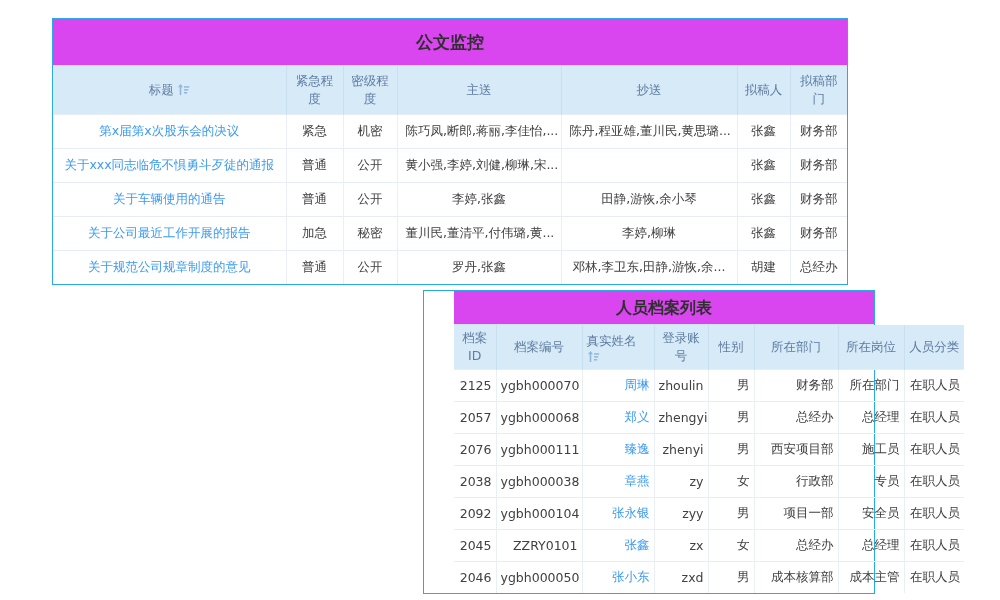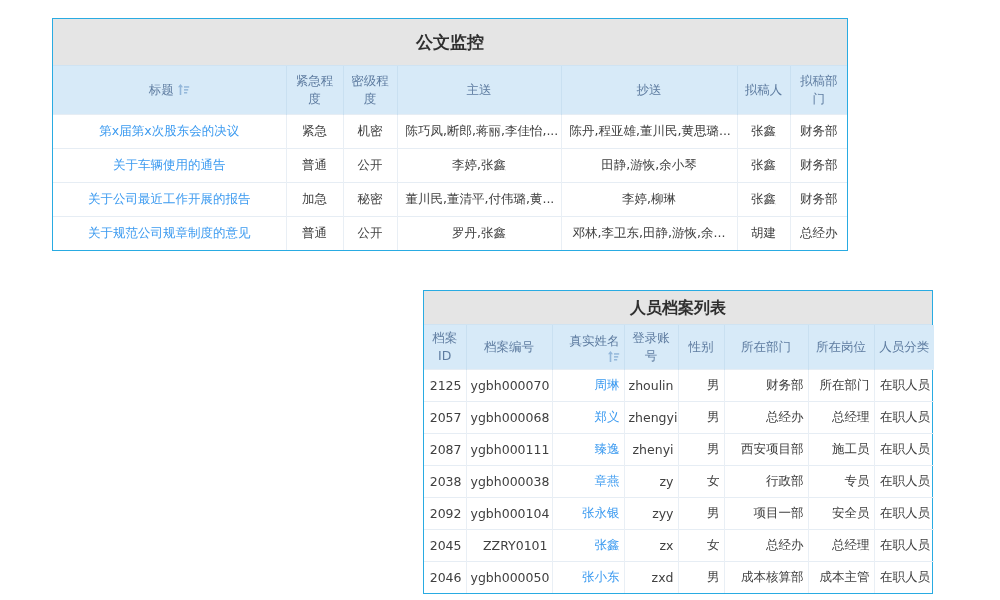--- a/index.html
+++ b/index.html
@@ -6,26 +6,26 @@
   body{
     width:1000px;height:600px;position:relative;background:#ffffff;
     font-family:"DejaVu Sans","Liberation Sans",sans-serif;
     -webkit-font-smoothing:antialiased;
   }
   .card{
     position:absolute;box-sizing:border-box;background:#ffffff;
     border:1px solid #29abe2;
   }
   .card-title{
-    background:#e5e5e5;text-align:center;font-weight:bold;color:#2f2f2f;
+    background:#d946ef;text-align:center;font-weight:bold;color:#2f2f2f;
     border-bottom:1px solid #cfe3f2;
   }
   .doc-card{left:52px;top:18px;width:796px;}
   .doc-card .card-title{height:46px;line-height:46px;font-size:17px;}
-  .per-card{left:423px;top:290px;width:510px;}
+  .per-card{left:423px;top:290px;width:452px;padding-left:30px;}
   .per-card .card-title{height:33px;line-height:33px;font-size:16px;}
 
   table{border-collapse:collapse;table-layout:fixed;width:100%;}
   th{
     background:#d7eaf8;color:#5e7ca0;font-weight:normal;font-size:12.5px;
     padding:6px 4px;line-height:1.45;text-align:center;vertical-align:middle;
     border-left:1px solid #c9e0f1;
   }
   td{
     font-size:12.5px;color:#404040;padding:0 8px;vertical-align:middle;
@@ -34,21 +34,21 @@
   }
   th:first-child,td:first-child{border-left:none;}
   .doc-card td{height:33px;}
   .per-card td{height:31px;text-align:right;padding:0 4px;}
   .doc-card th{height:34px;}
   .per-card th{height:28px;padding:4px 4px;}
   .al{text-align:center;}
   .ac{text-align:center;}
   .link{color:#3b9af0;cursor:pointer;}
   .sort-icon{vertical-align:-1px;margin-left:3px;}
-  .th-stack{display:flex;flex-direction:column;align-items:flex-end;line-height:1.4;}
+  .th-stack{display:flex;flex-direction:column;align-items:flex-start;line-height:1.4;}
   .th-stack .sort-icon{margin-left:0;margin-top:1px;}
 </style>
 </head>
 <body>
 
 <div class="card doc-card">
   <div class="card-title">公文监控</div>
   <table>
     <colgroup>
       <col style="width:233px">
@@ -77,20 +77,29 @@
         <th>拟稿部门</th>
       </tr>
     </thead>
     <tbody>
       <tr>
         <td class="al link">第x届第x次股东会的决议</td>
         <td class="ac">紧急</td>
         <td class="ac">机密</td>
         <td class="al">陈巧凤,断郎,蒋丽,李佳怡,...</td>
         <td class="al">陈丹,程亚雄,董川民,黄思璐...</td>
+        <td class="ac">张鑫</td>
+        <td class="ac">财务部</td>
+      </tr>
+      <tr>
+        <td class="al link">关于xxx同志临危不惧勇斗歹徒的通报</td>
+        <td class="ac">普通</td>
+        <td class="ac">公开</td>
+        <td class="al">黄小强,李婷,刘健,柳琳,宋...</td>
+        <td class="al"></td>
         <td class="ac">张鑫</td>
         <td class="ac">财务部</td>
       </tr>
       <tr>
         <td class="al link">关于车辆使用的通告</td>
         <td class="ac">普通</td>
         <td class="ac">公开</td>
         <td class="al">李婷,张鑫</td>
         <td class="al">田静,游恢,余小琴</td>
         <td class="ac">张鑫</td>
@@ -168,21 +177,21 @@
         <td>2057</td>
         <td>ygbh000068</td>
         <td class="link">郑义</td>
         <td>zhengyi</td>
         <td>男</td>
         <td>总经办</td>
         <td>总经理</td>
         <td>在职人员</td>
       </tr>
       <tr>
-        <td>2087</td>
+        <td>2076</td>
         <td>ygbh000111</td>
         <td class="link">臻逸</td>
         <td>zhenyi</td>
         <td>男</td>
         <td>西安项目部</td>
         <td>施工员</td>
         <td>在职人员</td>
       </tr>
       <tr>
         <td>2038</td>

